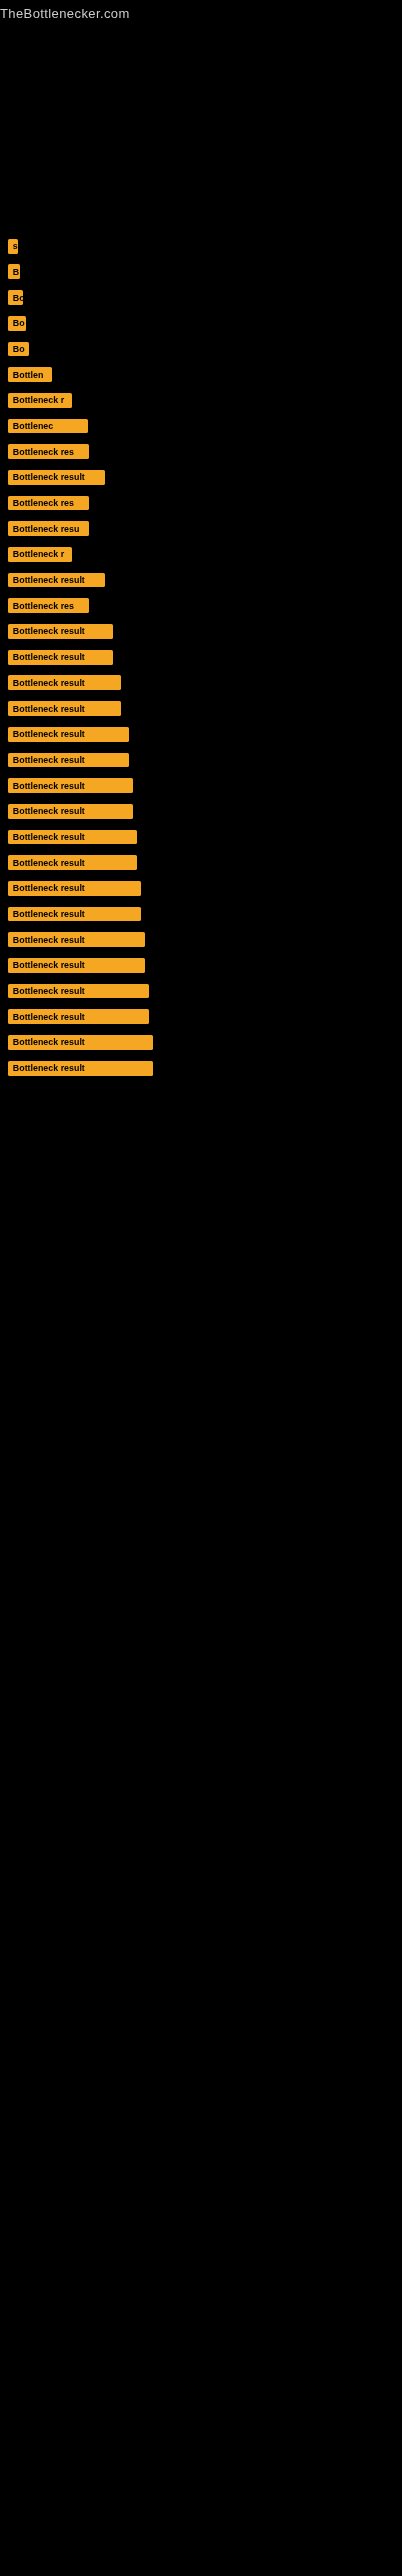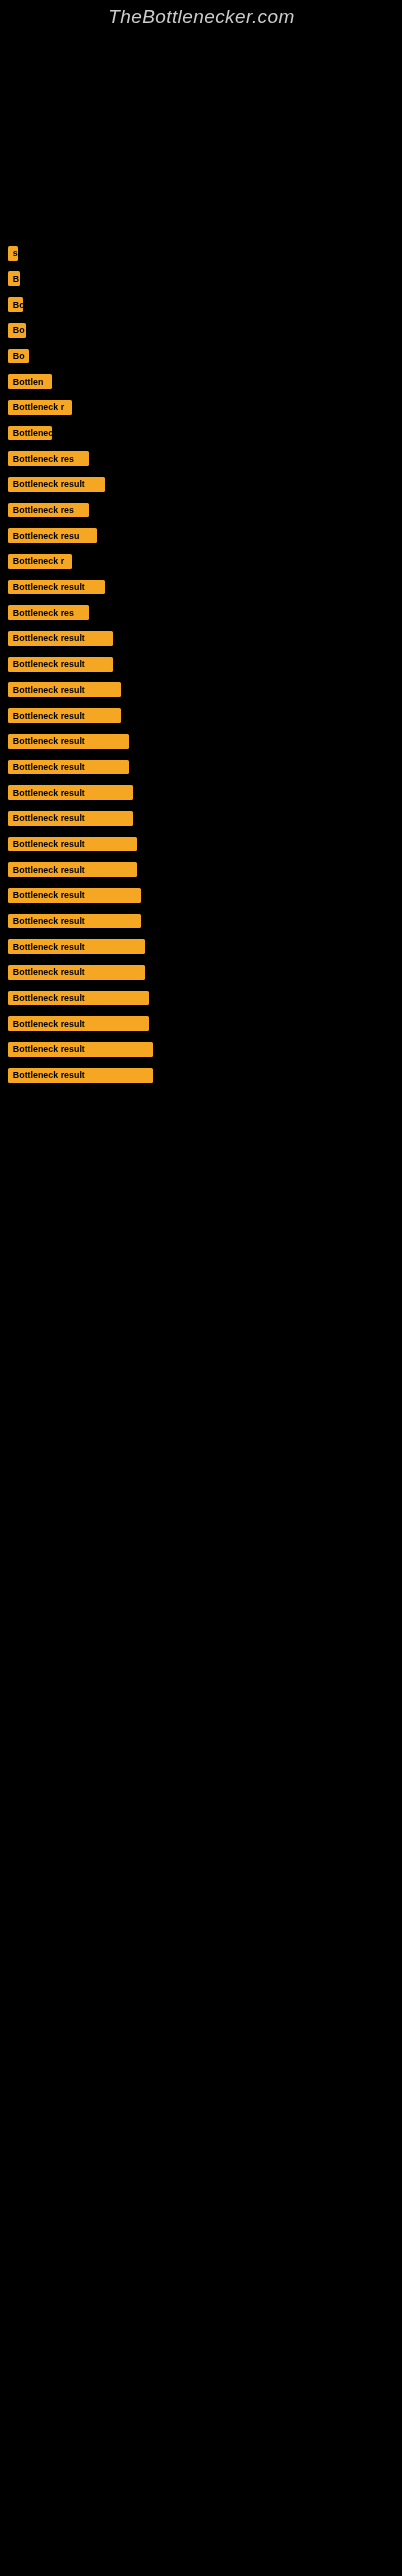--- a/index.html
+++ b/index.html
@@ -11,25 +11,24 @@
     body {
       background-color: #000000;
       width: 403px;
       min-height: 2576px;
       font-family: Arial, sans-serif;
       position: relative;
     }
 
     .site-title {
       color: #cccccc;
-      font-size: 19px;
-      text-align: center;
+      font-size: 13px;
+      text-align: left;
       padding-top: 6.4px;
       letter-spacing: 0.4px;
-      font-style: italic;
     }
 
     .bar-container {
       display: flex;
       flex-direction: column;
       gap: 0px;
       padding: 8px 0 8px 8px;
     }
 
     .bar-row {
@@ -96,33 +95,33 @@
       <div class="bar-row">
         <span class="bar-label" style="width: 21px; display: inline-block; overflow: hidden;">Bo</span>
       </div>
       <div class="bar-row">
         <span class="bar-label" style="width: 44px; display: inline-block; overflow: hidden;">Bottlen</span>
       </div>
       <div class="bar-row">
         <span class="bar-label" style="width: 64px; display: inline-block; overflow: hidden;">Bottleneck r</span>
       </div>
       <div class="bar-row">
-        <span class="bar-label" style="width: 44px; display: inline-block; overflow: hidden; text-align: center;">Bottlenec</span>
+        <span class="bar-label" style="width: 80px; display: inline-block; overflow: hidden;">Bottlenec</span>
       </div>
       <div class="bar-row">
         <span class="bar-label" style="width: 81px; display: inline-block; overflow: hidden;">Bottleneck res</span>
       </div>
       <div class="bar-row">
         <span class="bar-label" style="width: 97px; display: inline-block; overflow: hidden;">Bottleneck result</span>
       </div>
       <div class="bar-row">
         <span class="bar-label" style="width: 81px; display: inline-block; overflow: hidden;">Bottleneck res</span>
       </div>
       <div class="bar-row">
-        <span class="bar-label" style="width: 89px; display: inline-block; overflow: hidden;">Bottleneck resu</span>
+        <span class="bar-label" style="width: 81px; display: inline-block; overflow: hidden;">Bottleneck resu</span>
       </div>
       <div class="bar-row">
         <span class="bar-label" style="width: 64px; display: inline-block; overflow: hidden;">Bottleneck r</span>
       </div>
       <div class="bar-row">
         <span class="bar-label" style="width: 97px; display: inline-block; overflow: hidden;">Bottleneck result</span>
       </div>
       <div class="bar-row">
         <span class="bar-label" style="width: 81px; display: inline-block; overflow: hidden;">Bottleneck res</span>
       </div>

